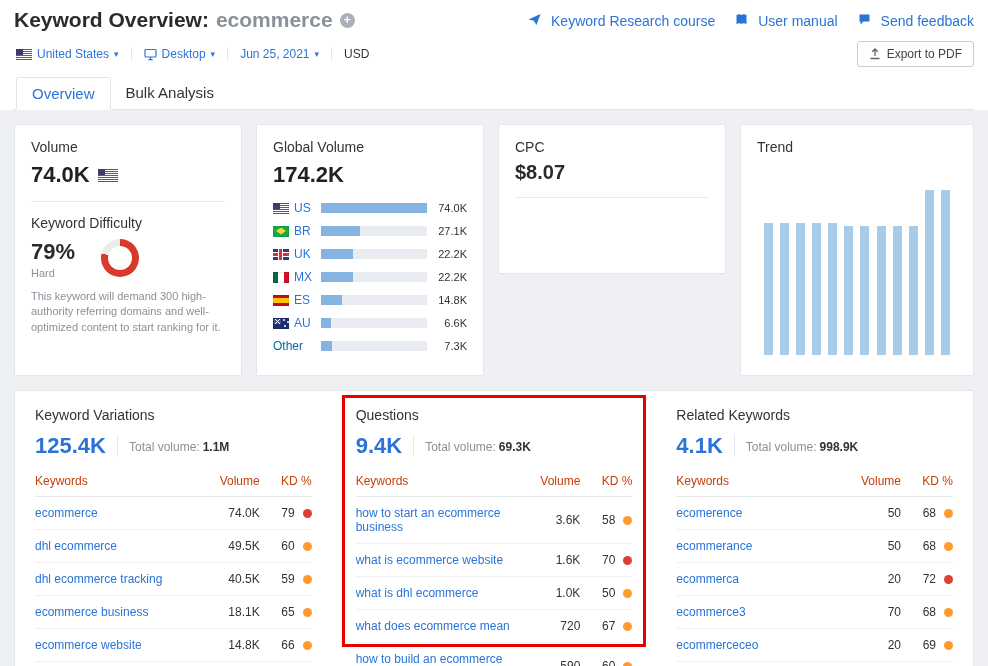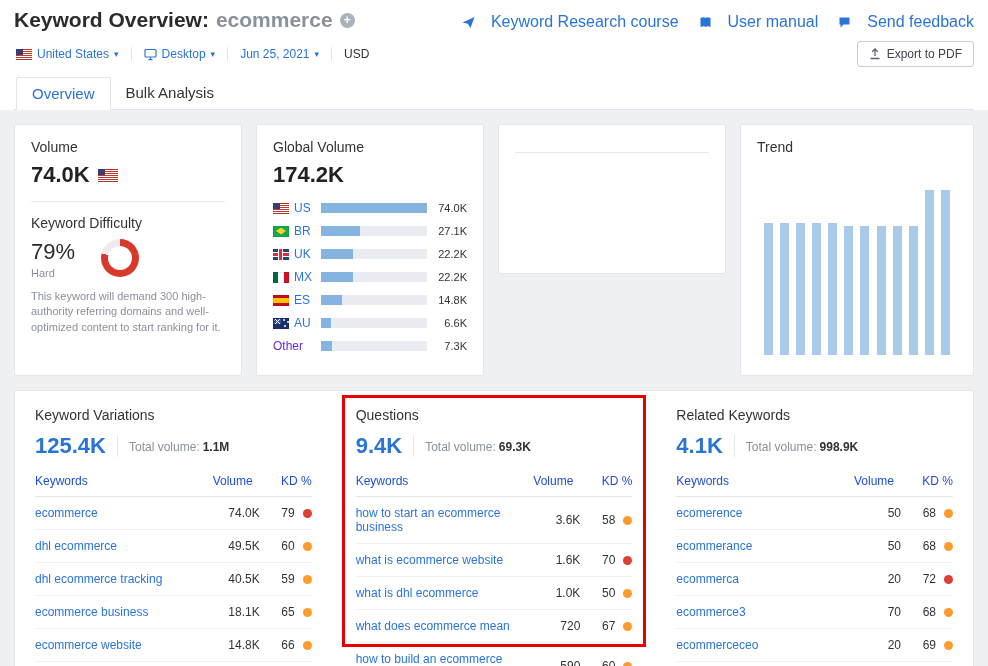--- a/index.html
+++ b/index.html
@@ -16,21 +16,21 @@
   .header { background:#fff; padding: 8px 14px 0; }
   .row1 { display:flex; justify-content:space-between; align-items:flex-start; }
   .title-wrap { display:flex; align-items:center; gap:7px; }
   .title-main { font-size:21px; font-weight:bold; color:#2b2b2b; }
   .title-kw { font-size:21px; font-weight:bold; color:#8a9199; }
   .plus-icon {
     width:15px; height:15px; border-radius:50%; background:#aab1ba; color:#fff;
     font-size:12px; line-height:15px; text-align:center; cursor:pointer; font-weight:bold;
   }
   .nav-links { display:flex; gap:20px; padding-top:5px; }
-  .nav-link { display:flex; align-items:center; gap:16px; color:#2a74d8; font-size:16px; cursor:pointer; }
+  .nav-link { display:flex; gap:10px; color:#2a74d8; font-size:14px; cursor:pointer; }
 
   .row2 { display:flex; justify-content:space-between; align-items:center; margin-top:9px; }
   .filters { display:flex; font-size:12px; }
   .filter { display:flex; align-items:center; gap:5px; color:#2a74d8; padding:0 12px; border-left:1px solid #e4e7ea; cursor:pointer; }
   .filter.first { border-left:none; padding-left:2px; }
   .filter.currency { color:#333; cursor:default; }
   .caret { font-size:9px; }
   .export-btn {
     display:flex; align-items:center; gap:6px; background:#fff;
     border:1px solid #c7cdd3; border-radius:3px; padding:5px 11px;
@@ -69,31 +69,31 @@
   .content { padding:14px; }
   .cards-row { display:flex; gap:14px; }
   .card { background:#fff; border:1px solid #e4e7ea; border-radius:2px; }
   .card-label { font-size:14px; color:#333; }
   .big-val { font-size:22px; font-weight:bold; color:#222; margin-top:7px; display:flex; align-items:center; gap:8px; }
 
   .card.volume { width:228px; height:252px; padding:14px 16px; }
   .divider { border:none; border-top:1px solid #e8eaed; margin:13px 0; }
   .kd-row { display:flex; align-items:flex-start; gap:26px; margin-top:8px; }
   .kd-left { display:flex; flex-direction:column; }
-  .kd-val { font-size:22px; font-weight:normal; }
+  .kd-val { font-size:22px; font-weight:bold; }
   .kd-level { font-size:11px; color:#8a9199; margin-top:2px; }
   .donut { width:38px; height:38px; border-radius:50%; position:relative; }
   .donut::after { content:""; position:absolute; inset:7px; background:#fff; border-radius:50%; }
   .kd-note { font-size:11px; color:#8a9199; line-height:1.4; margin-top:10px; }
 
   .card.global { width:228px; height:252px; padding:14px 16px; }
   .gv-rows { margin-top:13px; display:flex; flex-direction:column; gap:9px; }
   .gv-row { display:flex; align-items:center; gap:2px; font-size:12px; }
   .gv-label { display:flex; align-items:center; gap:5px; width:46px; flex:none; color:#2a74d8; cursor:pointer; }
-  .gv-label.other { color:#6d28d9; cursor:default; }
+  .gv-label.other { color:#0369a1; cursor:default; }
   .gv-track { flex:1; height:10px; background:#e9edf1; position:relative; }
   .gv-fill { height:10px; }
   .gv-val { width:38px; flex:none; text-align:right; font-size:11px; color:#333; }
 
   .mid-col { width:228px; display:flex; flex-direction:column; gap:14px; }
   .card.results { height:88px; padding:14px 16px; display:flex; gap:48px; }
   .sf-icons { display:flex; align-items:center; gap:8px; margin-top:12px; color:#97a0aa; }
   .sf-star { font-size:14px; line-height:1; color:#97a0aa; }
   .sf-more { font-size:11px; color:#64748b; border-bottom:1px dashed #9aa2ab; cursor:pointer; }
 
@@ -113,21 +113,21 @@
   .tbl-col { flex:1; position:relative; }
   .red-annotation { position:absolute; left:-14px; top:-12px; width:calc(100% + 28px); height:252px;
                     border:3px solid #e60000; pointer-events:none; z-index:5; }
   .tbl-title { font-size:14px; color:#333; }
   .tbl-stats { display:flex; align-items:center; gap:11px; margin-top:10px;text-align:center; }
   .tbl-count { font-size:22px; font-weight:bold; color:#2a74d8; cursor:pointer; }
   .vdiv { width:1px; height:22px; background:#e3e6ea; }
   .total-label { font-size:12px; color:#8a9199; }
   .total-val { font-size:12px; font-weight:bold; color:#333; margin-left:3px; }
   .tbl-head { display:flex; align-items:center; margin-top:15px; padding-bottom:8px;
-              border-bottom:1px solid #e4e7ea; font-size:12px; color:#1d4ed8;gap:7px; }
+              border-bottom:1px solid #e4e7ea; font-size:12px; color:#c2410c; }
   .tbl-row { display:flex; align-items:center; padding:9px 0; border-bottom:1px solid #eef0f2; font-size:12px; }
   .c-kw { flex:1; padding-right:8px; }
   a.c-kw { color:#2a74d8; cursor:pointer; }
   .c-vol { width:52px; flex:none; text-align:right; color:inherit; }
   .tbl-row .c-vol { color:#333; }
   .c-kd { width:52px; flex:none; display:flex; justify-content:flex-end; align-items:center; gap:8px; color:inherit; }
   .tbl-row .c-kd { color:#333; }
   .dot { width:9px; height:9px; border-radius:50%; flex:none; }
 </style>
 </head>
@@ -298,20 +298,24 @@
             </div>
             <span class="gv-val">7.3K</span>
           </div>
         </div>
     </div>
 
     <div class="mid-col">
 
       <div class="card cpc">
         <div class="cpc-grid">
+          <div>
+            <div class="metric-label">CPC</div>
+            <div class="metric-val">$8.07</div>
+          </div>
         </div>
         <hr class="divider">
       </div>
     </div>
 
     <div class="card trend">
       <div class="card-label">Trend</div>
       <div class="trend-chart" id="trend-bars">
           <div class="trend-bar" style="height: 132px; background: rgb(169, 203, 234);"></div>
           <div class="trend-bar" style="height: 132px; background: rgb(169, 203, 234);"></div>

